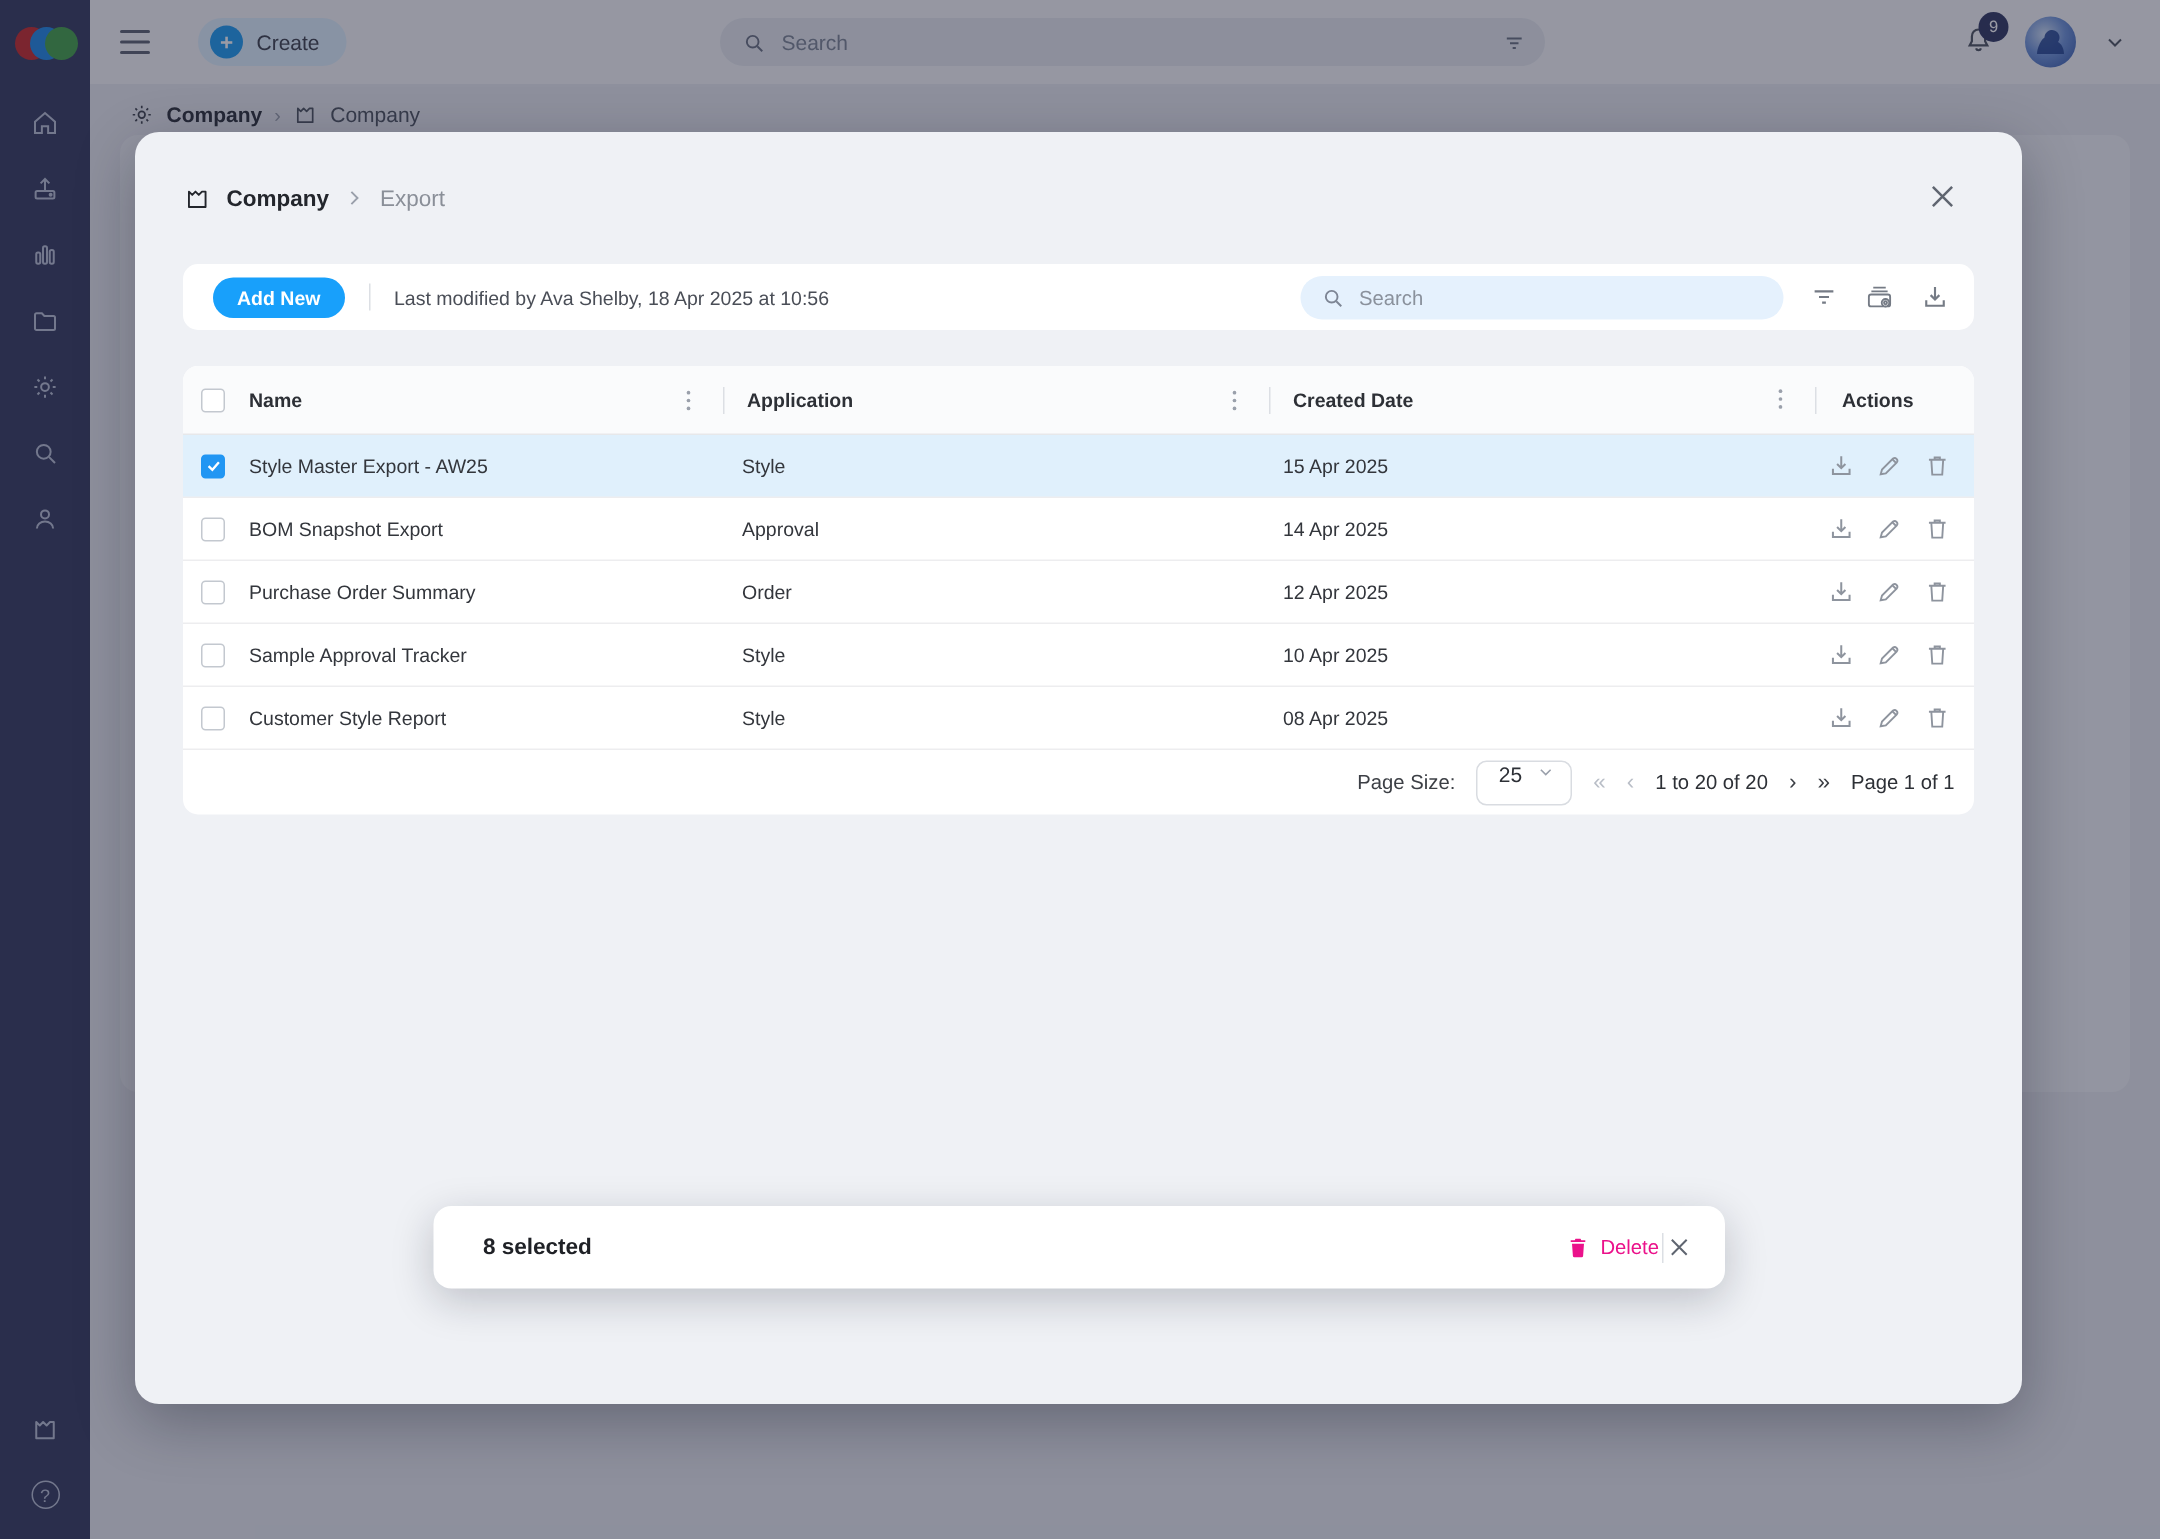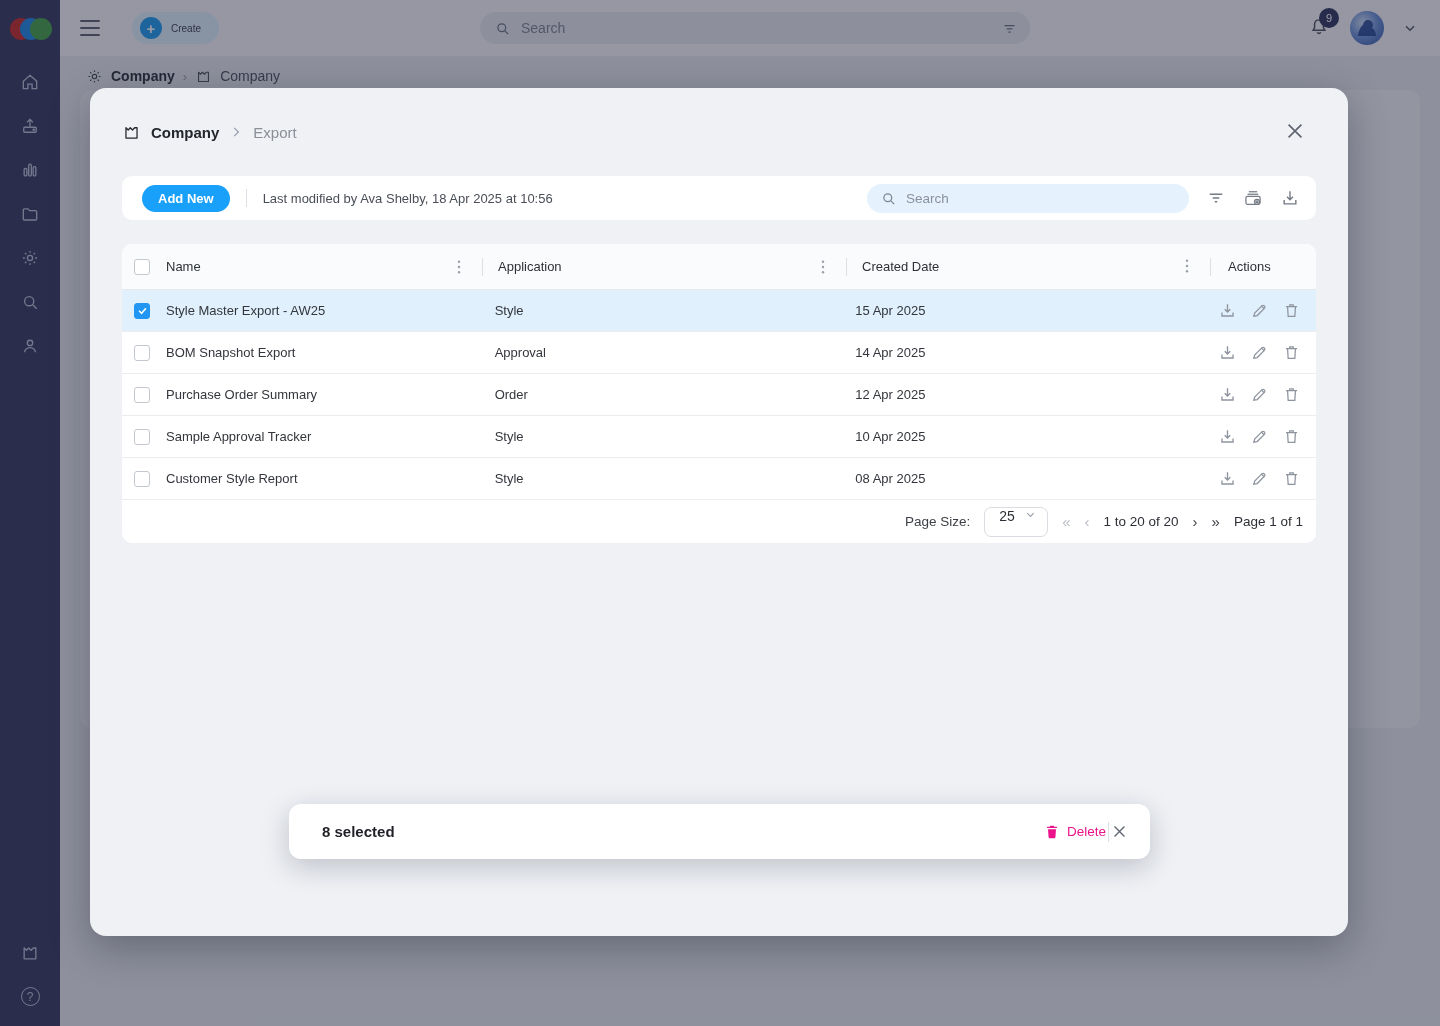--- a/index.html
+++ b/index.html
@@ -39,21 +39,21 @@
     background:#f7f8fa; display:flex; align-items:center; z-index:1;
   }
   .hamburger { margin-left:20px; width:20px; height:16px; display:flex; flex-direction:column; justify-content:space-between; cursor:pointer; }
   .hamburger i { height:2px; background:#5c6270; border-radius:1px; }
   .create-btn {
     margin-left:32px; height:32px; padding:0 18px 0 8px; border-radius:16px;
     background:#dff0fd; display:flex; align-items:center; gap:9px; cursor:pointer;
   }
   .create-plus { width:22px; height:22px; border-radius:50%; background:#1d9bf0; color:#fff;
     display:flex; align-items:center; justify-content:center; font-size:15px; font-weight:700; }
-  .create-label { font-size:10px; color:#3c414c; }
+  .create-label { font-size:14px; color:#3c414c; }
   .top-search {
     position:absolute; left:420px; width:550px; height:32px; border-radius:16px;
     background:#e7eaef; display:flex; align-items:center; padding:0 12px 0 14px;
   }
   .top-search input {
     flex:1; border:none; background:transparent; outline:none; margin-left:10px;
     font-family:"Liberation Sans",sans-serif; font-size:14px; color:#444;
   }
   .top-search input::placeholder { color:#7d8594; }
   .topbar-right { margin-left:auto; margin-right:22px; display:flex; align-items:center; gap:18px; }
@@ -125,21 +125,21 @@
   
   .table-card { margin-top:24px; background:#fff; border-radius:10px; overflow:hidden; }
   .t-header { height:46px; display:flex; align-items:center; background:#fafbfc; border-bottom:1px solid #e7e8ea; }
   .t-row { height:42px; display:flex; align-items:center; border-bottom:1px solid #ededef; background:#fff; }
   .t-row.selected { background:#e0f0fc;gap:48px; }
   .t-row:last-of-type { border-bottom:1px solid #ededef; }
   .col-name { width:361px; display:flex; align-items:center; padding-left:12px; position:relative; }
   .col-app  { width:364px; display:flex; align-items:center; padding-left:15px; position:relative; }
   .col-date { width:364px; display:flex; align-items:flex-start; padding-left:15px; position:relative; }
   .col-actions { flex:1; display:flex; align-items:center; padding-left:17px; }
-  .h-label { font-weight:400; font-size:13px; color:#2d3036; }
+  .h-label { font-weight:700; font-size:13px; color:#2d3036; }
   .cell-text { font-size:13px; color:#33363c; }
   .col-name .cell-text { margin-left:16px; }
   .col-name .h-label { margin-left:16px; }
   .kebab { position:absolute; right:22px; width:4px; height:14px; color:#9aa0ab; cursor:pointer; }
   .h-sep { position:absolute; right:0; top:50%; transform:translateY(-50%); width:1px; height:18px; background:#dcdfe4; }
   .checkbox {
     width:16px; height:16px; border:1.5px solid #c3c8cf; border-radius:3px; background:#fff; cursor:pointer; flex:none;
   }
   .checkbox.checked {
     border-color:#2196f3; background:#2196f3;

